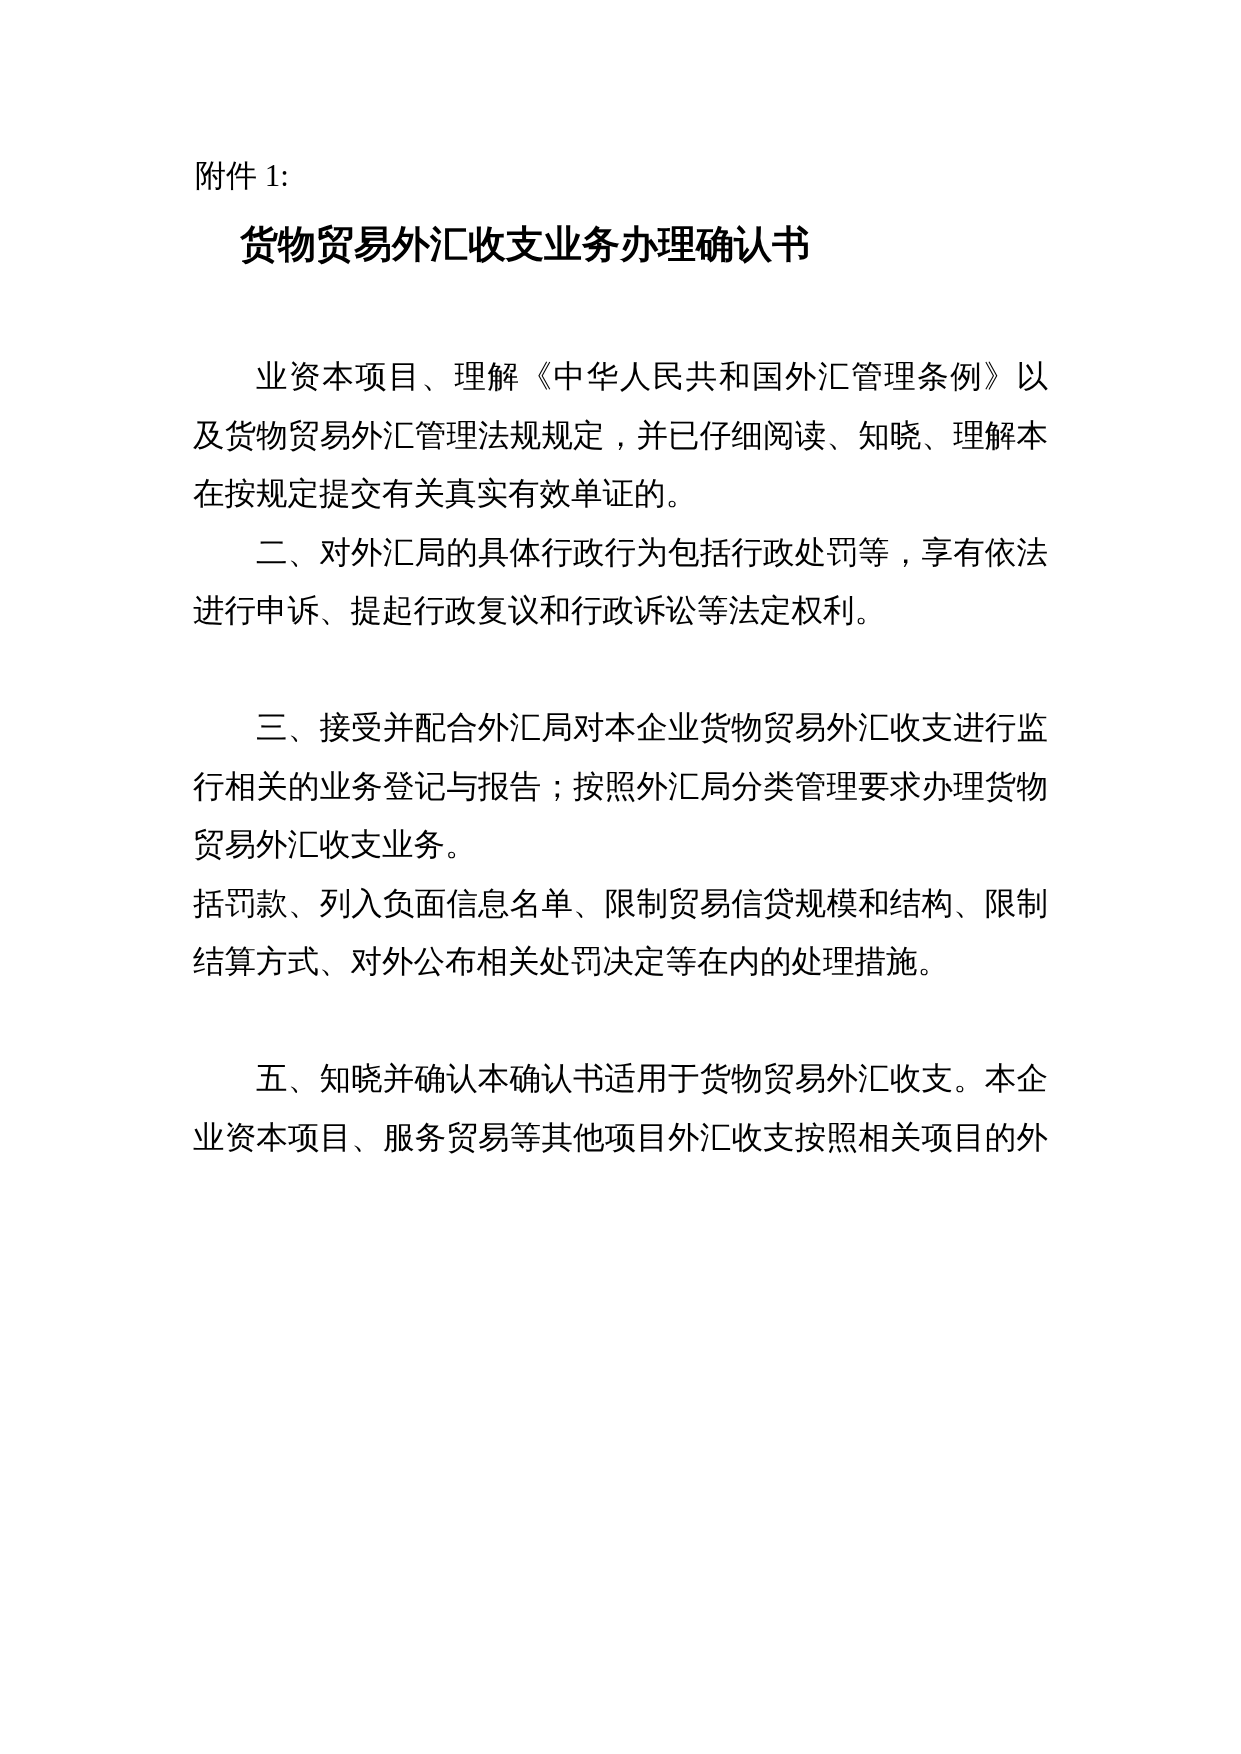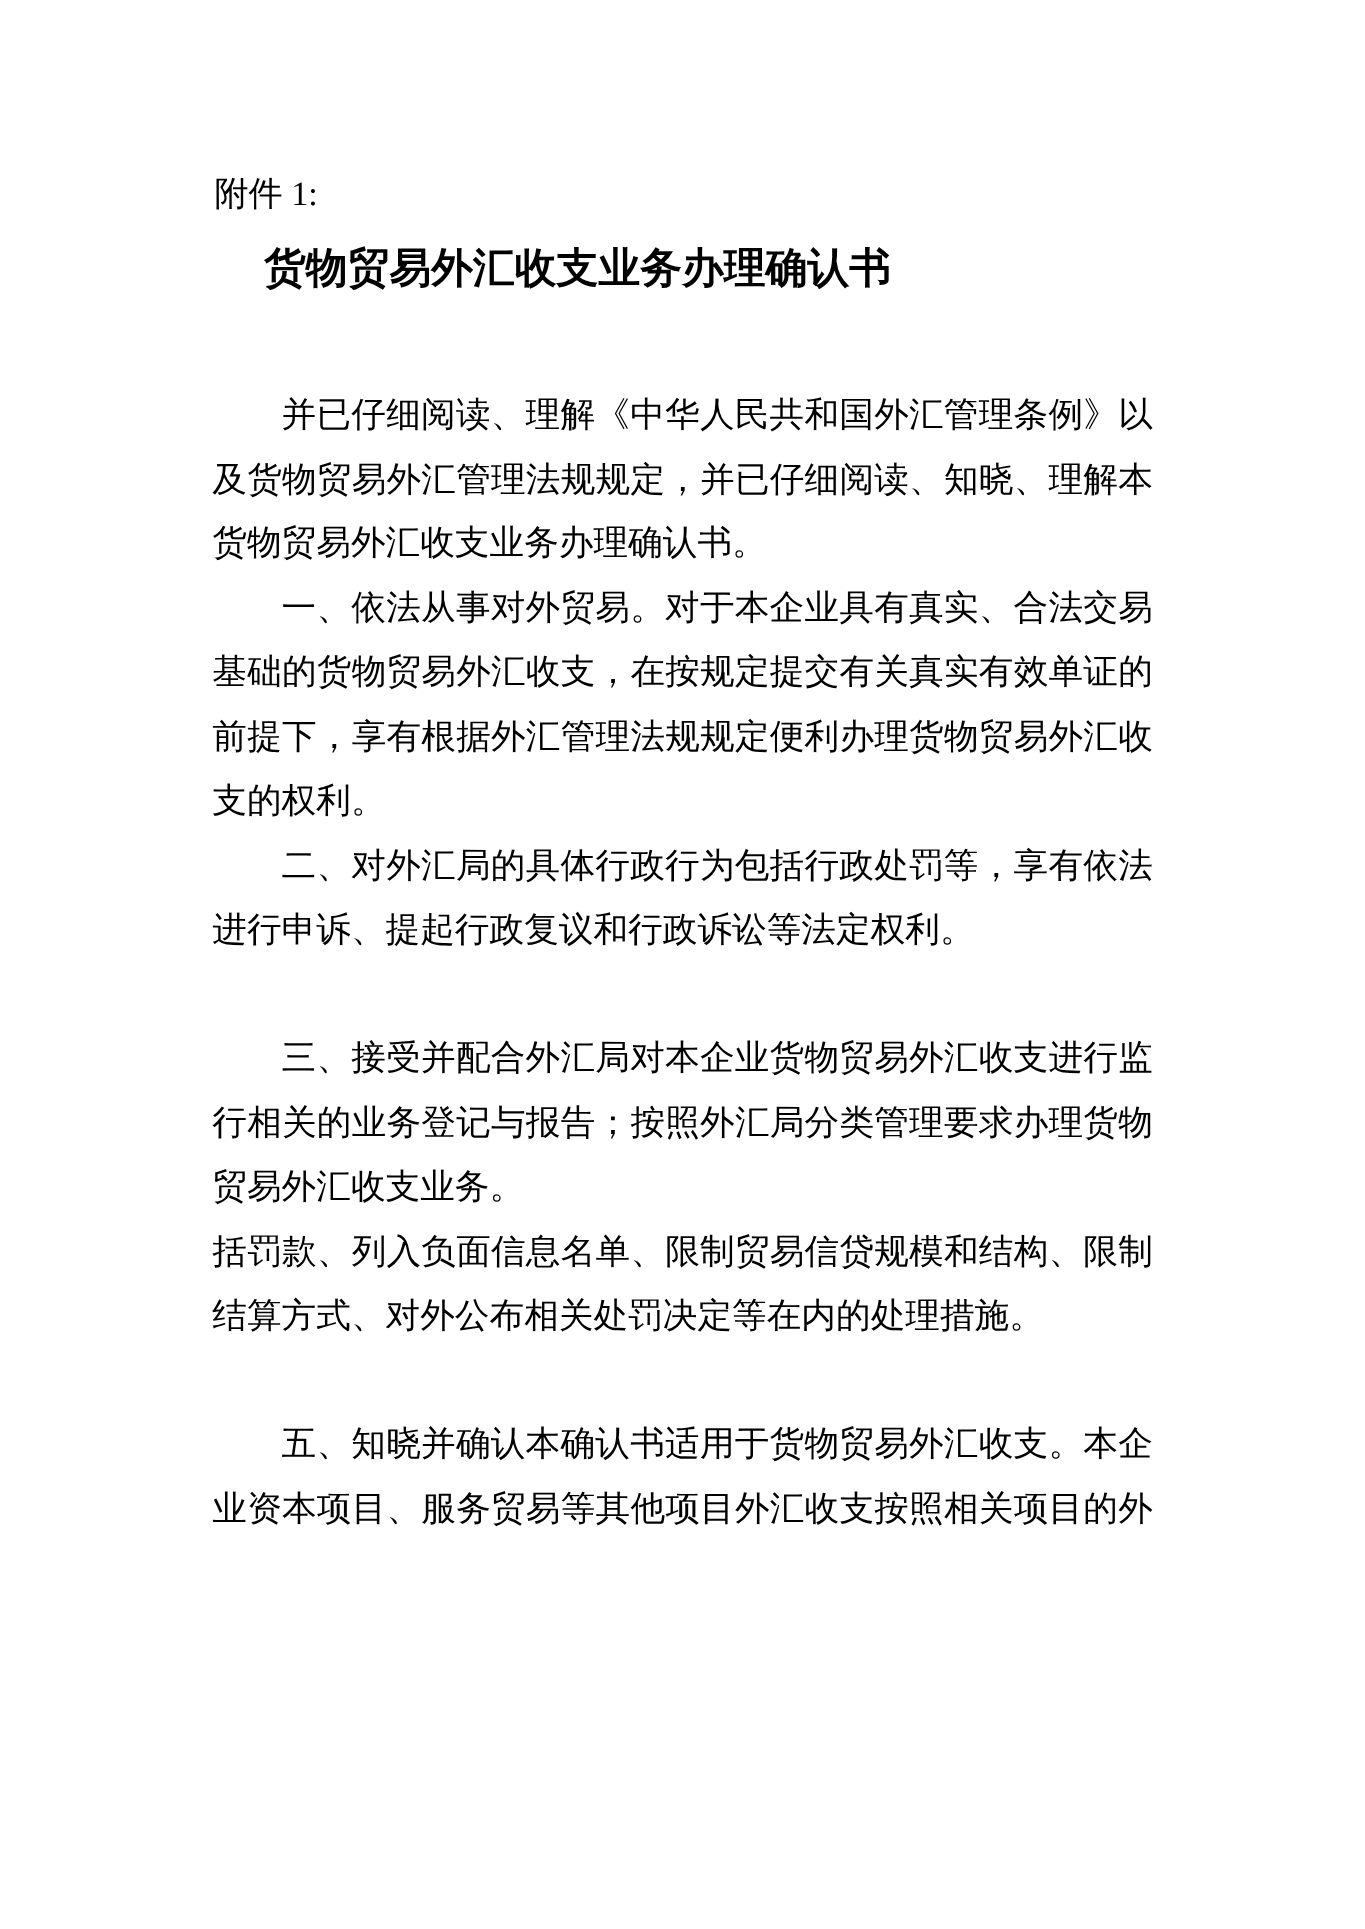--- a/index.html
+++ b/index.html
@@ -58,29 +58,23 @@
   }
 </style>
 </head>
 <body>
 
 <div class="page">
   <div class="attachment">附件 1:</div>
   <div class="doc-title">货物贸易外汇收支业务办理确认书</div>
   <div class="doc-body">
       <div class="para">
-        <div class="line indent">并已仔细阅读、理解《中华人民共和国外汇管理条例》以</div>
+        <div class="line indent">业资本项目、理解《中华人民共和国外汇管理条例》以</div>
         <div class="line">及货物贸易外汇管理法规规定，并已仔细阅读、知晓、理解本</div>
-        <div class="line last">货物贸易外汇收支业务办理确认书。</div>
-      </div>
-      <div class="para">
-        <div class="line indent">一、依法从事对外贸易。对于本企业具有真实、合法交易</div>
-        <div class="line">基础的货物贸易外汇收支，在按规定提交有关真实有效单证的</div>
-        <div class="line">前提下，享有根据外汇管理法规规定便利办理货物贸易外汇收</div>
-        <div class="line last">支的权利。</div>
+        <div class="line last">在按规定提交有关真实有效单证的。</div>
       </div>
       <div class="para">
         <div class="line indent">二、对外汇局的具体行政行为包括行政处罚等，享有依法</div>
         <div class="line last">进行申诉、提起行政复议和行政诉讼等法定权利。</div>
       </div>
       <div class="para gap">
         <div class="line indent">三、接受并配合外汇局对本企业货物贸易外汇收支进行监</div>
         <div class="line">行相关的业务登记与报告；按照外汇局分类管理要求办理货物</div>
         <div class="line last">贸易外汇收支业务。</div>
       </div>

